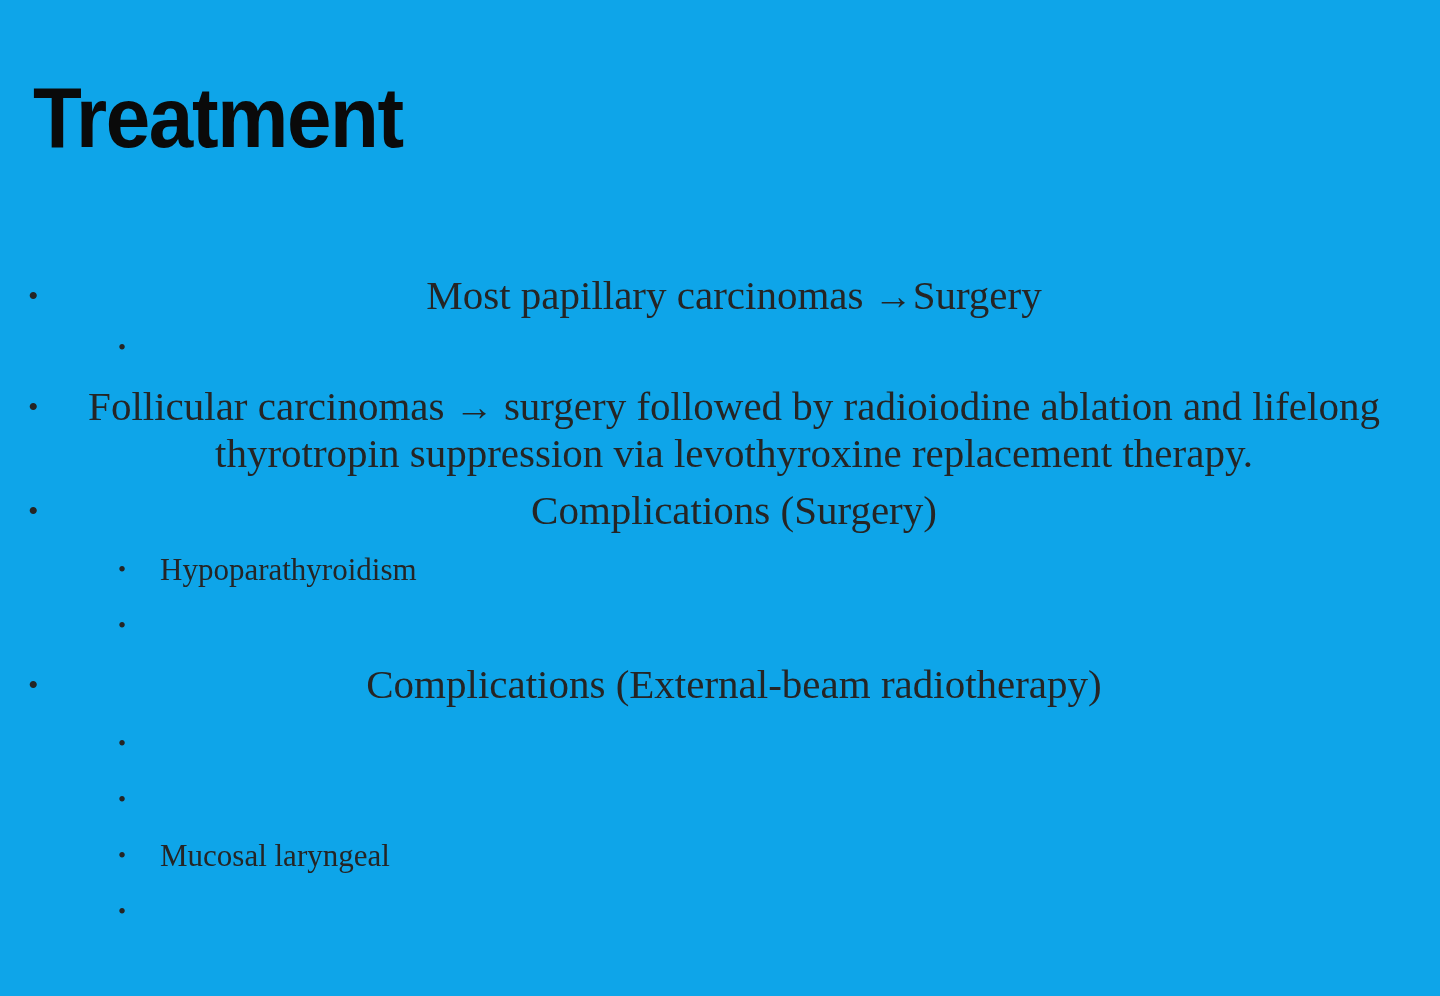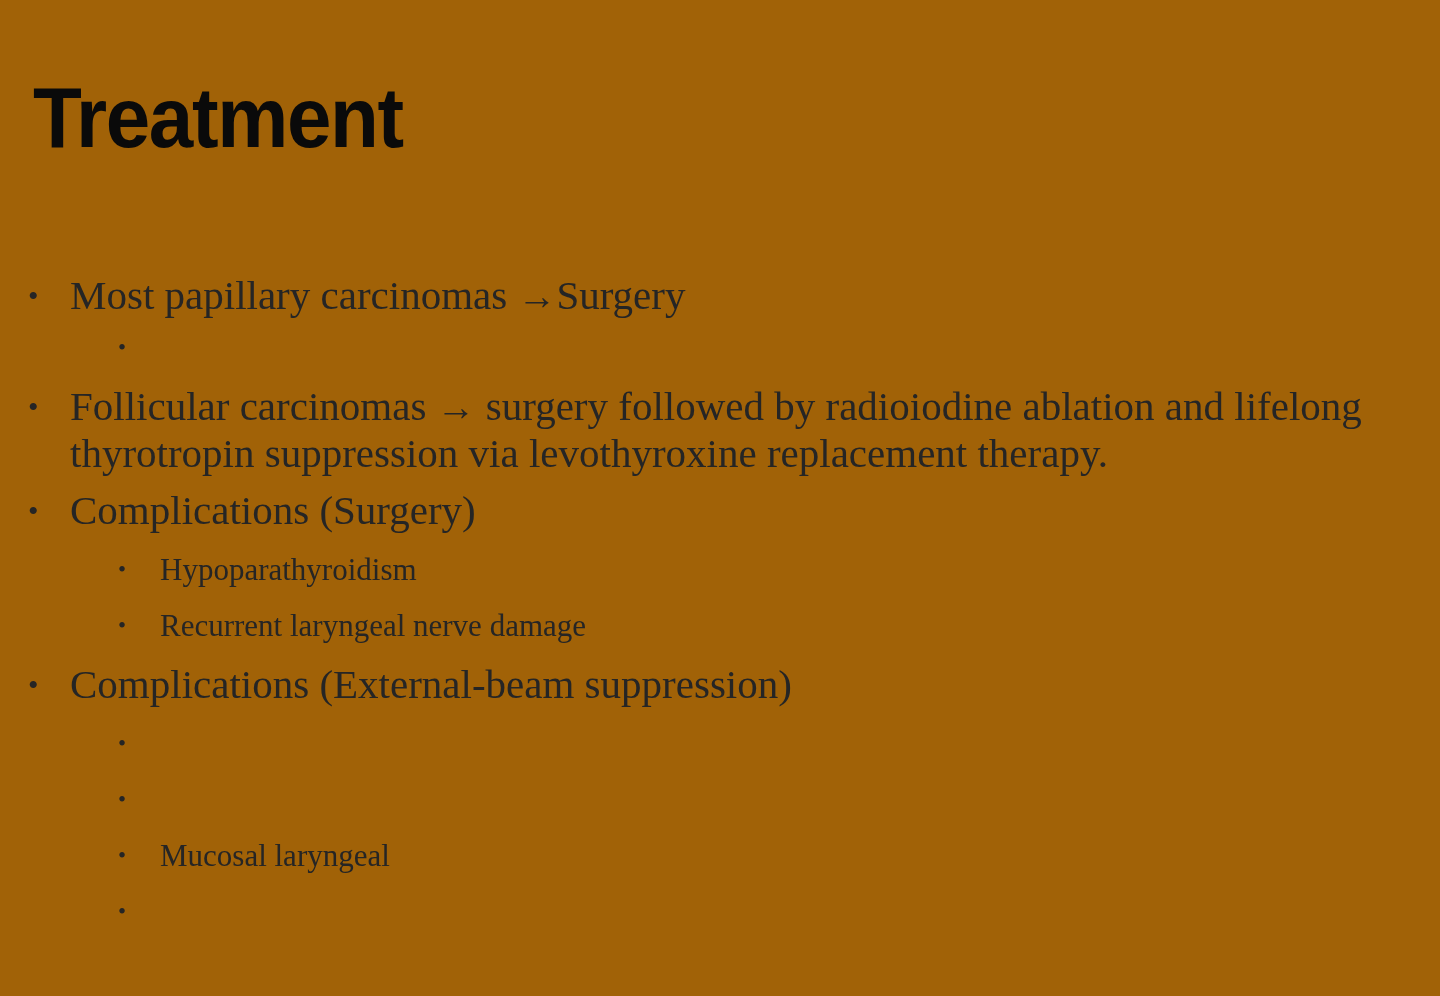--- a/index.html
+++ b/index.html
@@ -13,21 +13,21 @@
     height: 996px;
     overflow: hidden;
     font-family: "Liberation Serif", serif;
     -webkit-font-smoothing: antialiased;
   }
 
   .slide {
     position: relative;
     width: 1440px;
     height: 996px;
-    background: #a16207;
+    background: #0ea5e9;
     box-sizing: border-box;
   }
 
   
   .slide-title {
     position: absolute;
     left: 33px;
     top: 14px;
     font-family: "Liberation Sans", sans-serif;
     font-weight: bold;
@@ -65,20 +65,21 @@
     width: 42px;
     margin-left: 28px;
     font-size: 30px;
     line-height: 47px;
     text-align: left;
     color: #252525;
   }
   .lvl1 > .bullet-text {
     flex: 1 1 auto;
     padding-right: 42px;
+    text-align: center;
   }
 
   
   .lvl2 {
     font-size: 31px;
     line-height: 37px;
   }
   .lvl2 > .bullet-mark {
     flex: 0 0 auto;
     width: 42px;
@@ -131,26 +132,25 @@
       <span class="bullet-text">Complications (Surgery)</span>
     </div>
 
     <div class="bullet-row lvl2 gap-md">
       <span class="bullet-mark">•</span>
       <span class="bullet-text">Hypoparathyroidism</span>
     </div>
 
     <div class="bullet-row lvl2 gap-lg">
       <span class="bullet-mark">•</span>
-      <span class="bullet-text">Recurrent laryngeal nerve damage</span>
     </div>
 
     <div class="bullet-row lvl1 gap-md">
       <span class="bullet-mark">•</span>
-      <span class="bullet-text">Complications (External-beam suppression)</span>
+      <span class="bullet-text">Complications (External-beam radiotherapy)</span>
     </div>
 
     <div class="bullet-row lvl2 gap-md">
       <span class="bullet-mark">•</span>
     </div>
 
     <div class="bullet-row lvl2 gap-lg">
       <span class="bullet-mark">•</span>
     </div>
 

